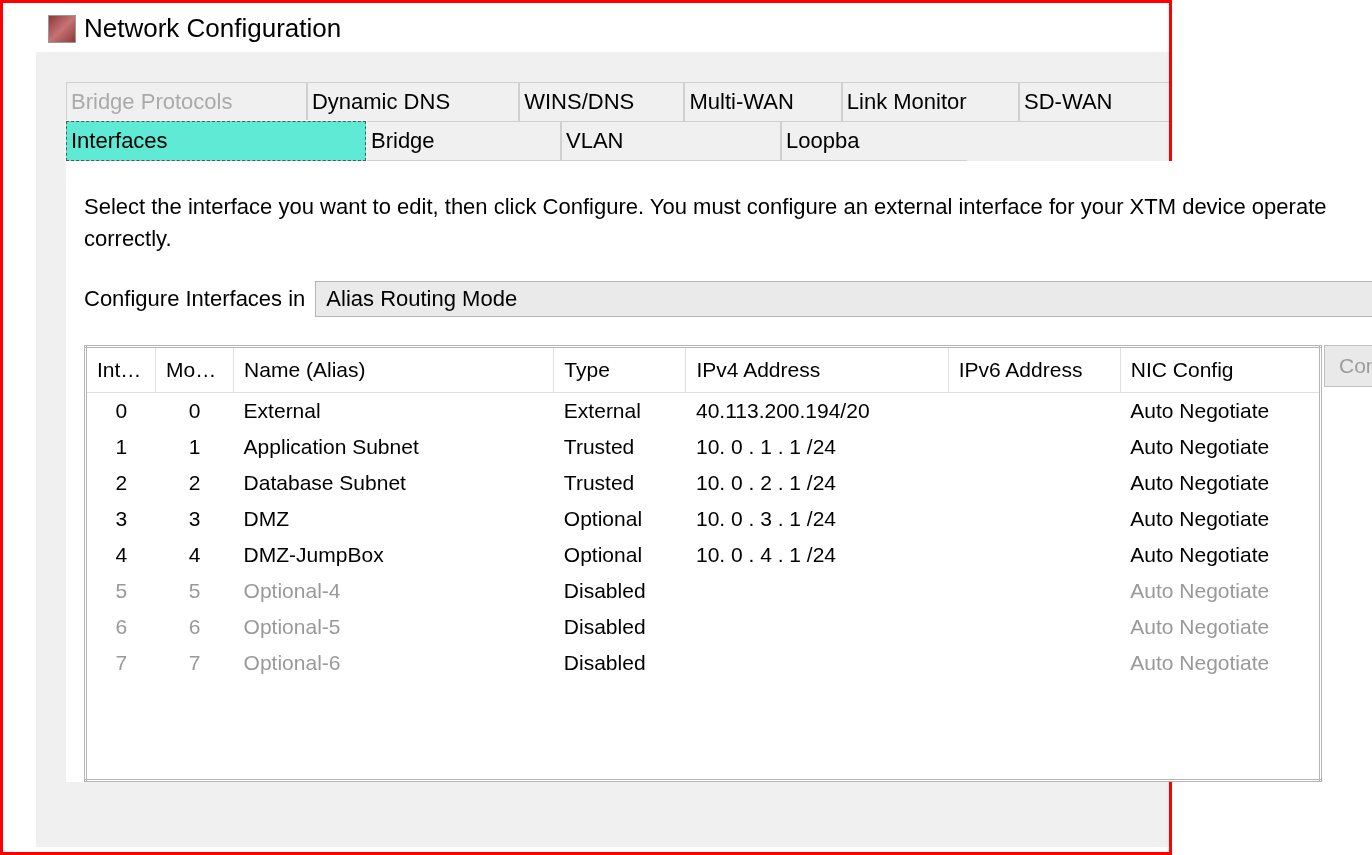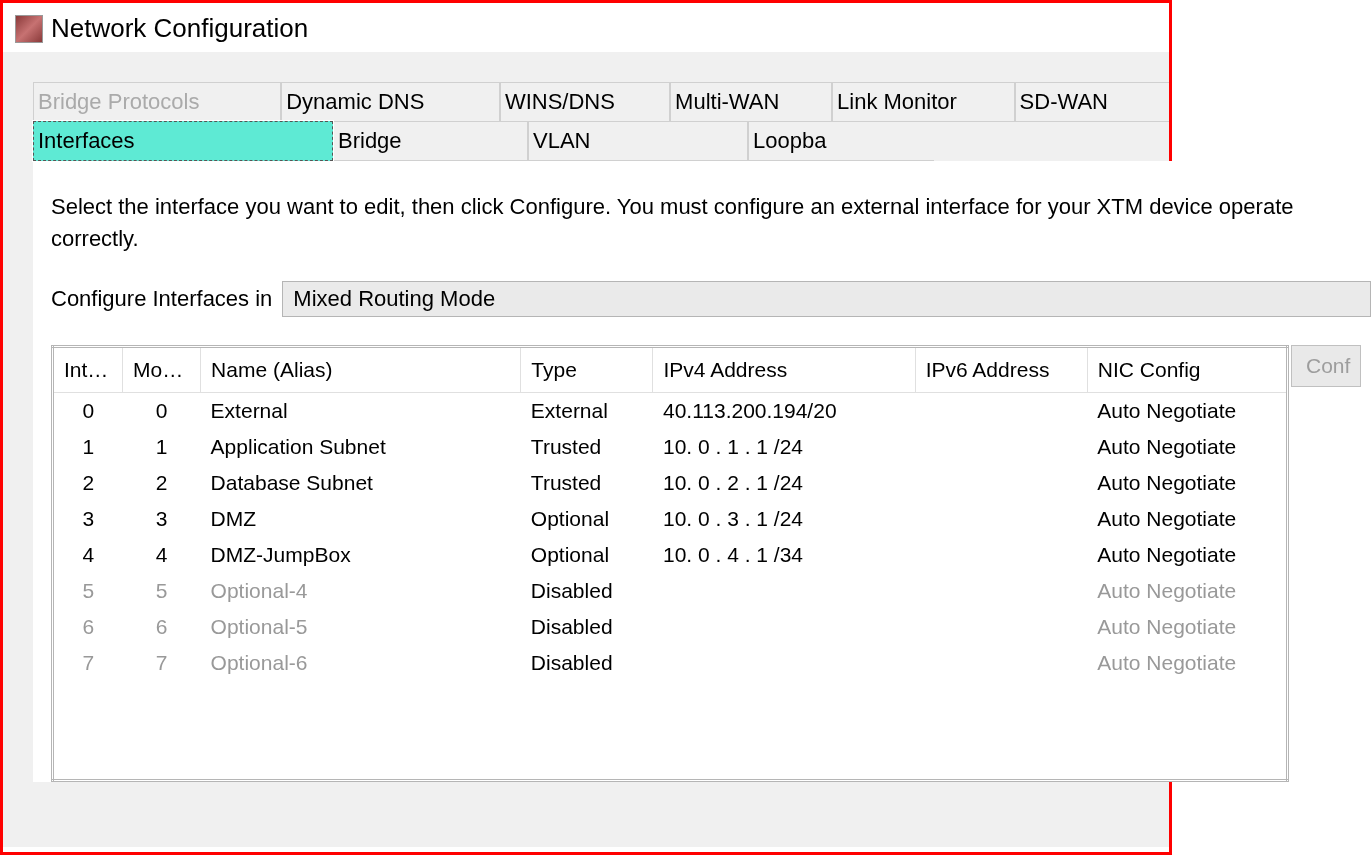--- a/index.html
+++ b/index.html
@@ -11,20 +11,21 @@
     background: #fff;
     width: 1372px;
     height: 855px;
     overflow: hidden;
   }
   .outer {
     border: 3px solid #f00;
     width: 1172px;
     height: 855px;
     background: #fff;
+    padding-left: 33px;
   }
   .titlebar {
     display: flex;
     align-items: center;
     padding: 10px 12px 8px 12px;
     font-size: 26px;
     color: #000;
     background: #fff;
   }
   .title-icon {
@@ -176,21 +177,21 @@
 
     <div class="body-panel">
 
       <div class="instruct">
         <span>Select the interface you want to edit, then click </span><b>Configure</b><span>. You must configure an external interface for your XTM device operate correctly.</span>
       </div>
 
       <div class="config-line">
         <span class="config-label">Configure Interfaces in</span>
         <div class="mode-select">
-          <span>Mixed Routing Mode</span>
+          <span>Alias Routing Mode</span>
         </div>
       </div>
 
       <div class="table-wrap">
         <table class="iface-table">
           <colgroup>
             <col class="col-inter">
               <col class="col-mod">
               <col class="col-name">
             <col class="col-type">
@@ -244,21 +245,21 @@
                 <td>Optional</td>
                 <td>10. 0 . 3 . 1 /24</td>
                 <td></td>
                 <td>Auto Negotiate</td>
               </tr>
               <tr>
                 <td class="num">4</td>
                 <td class="num">4</td>
                 <td>DMZ-JumpBox</td>
                 <td>Optional</td>
-                <td>10. 0 . 4 . 1 /34</td>
+                <td>10. 0 . 4 . 1 /24</td>
                 <td></td>
                 <td>Auto Negotiate</td>
               </tr>
               <tr class="row-disabled">
                 <td class="num dim">5</td>
                 <td class="num dim">5</td>
                 <td class="dim">Optional-4</td>
                 <td>Disabled</td>
                 <td></td>
                 <td></td>

